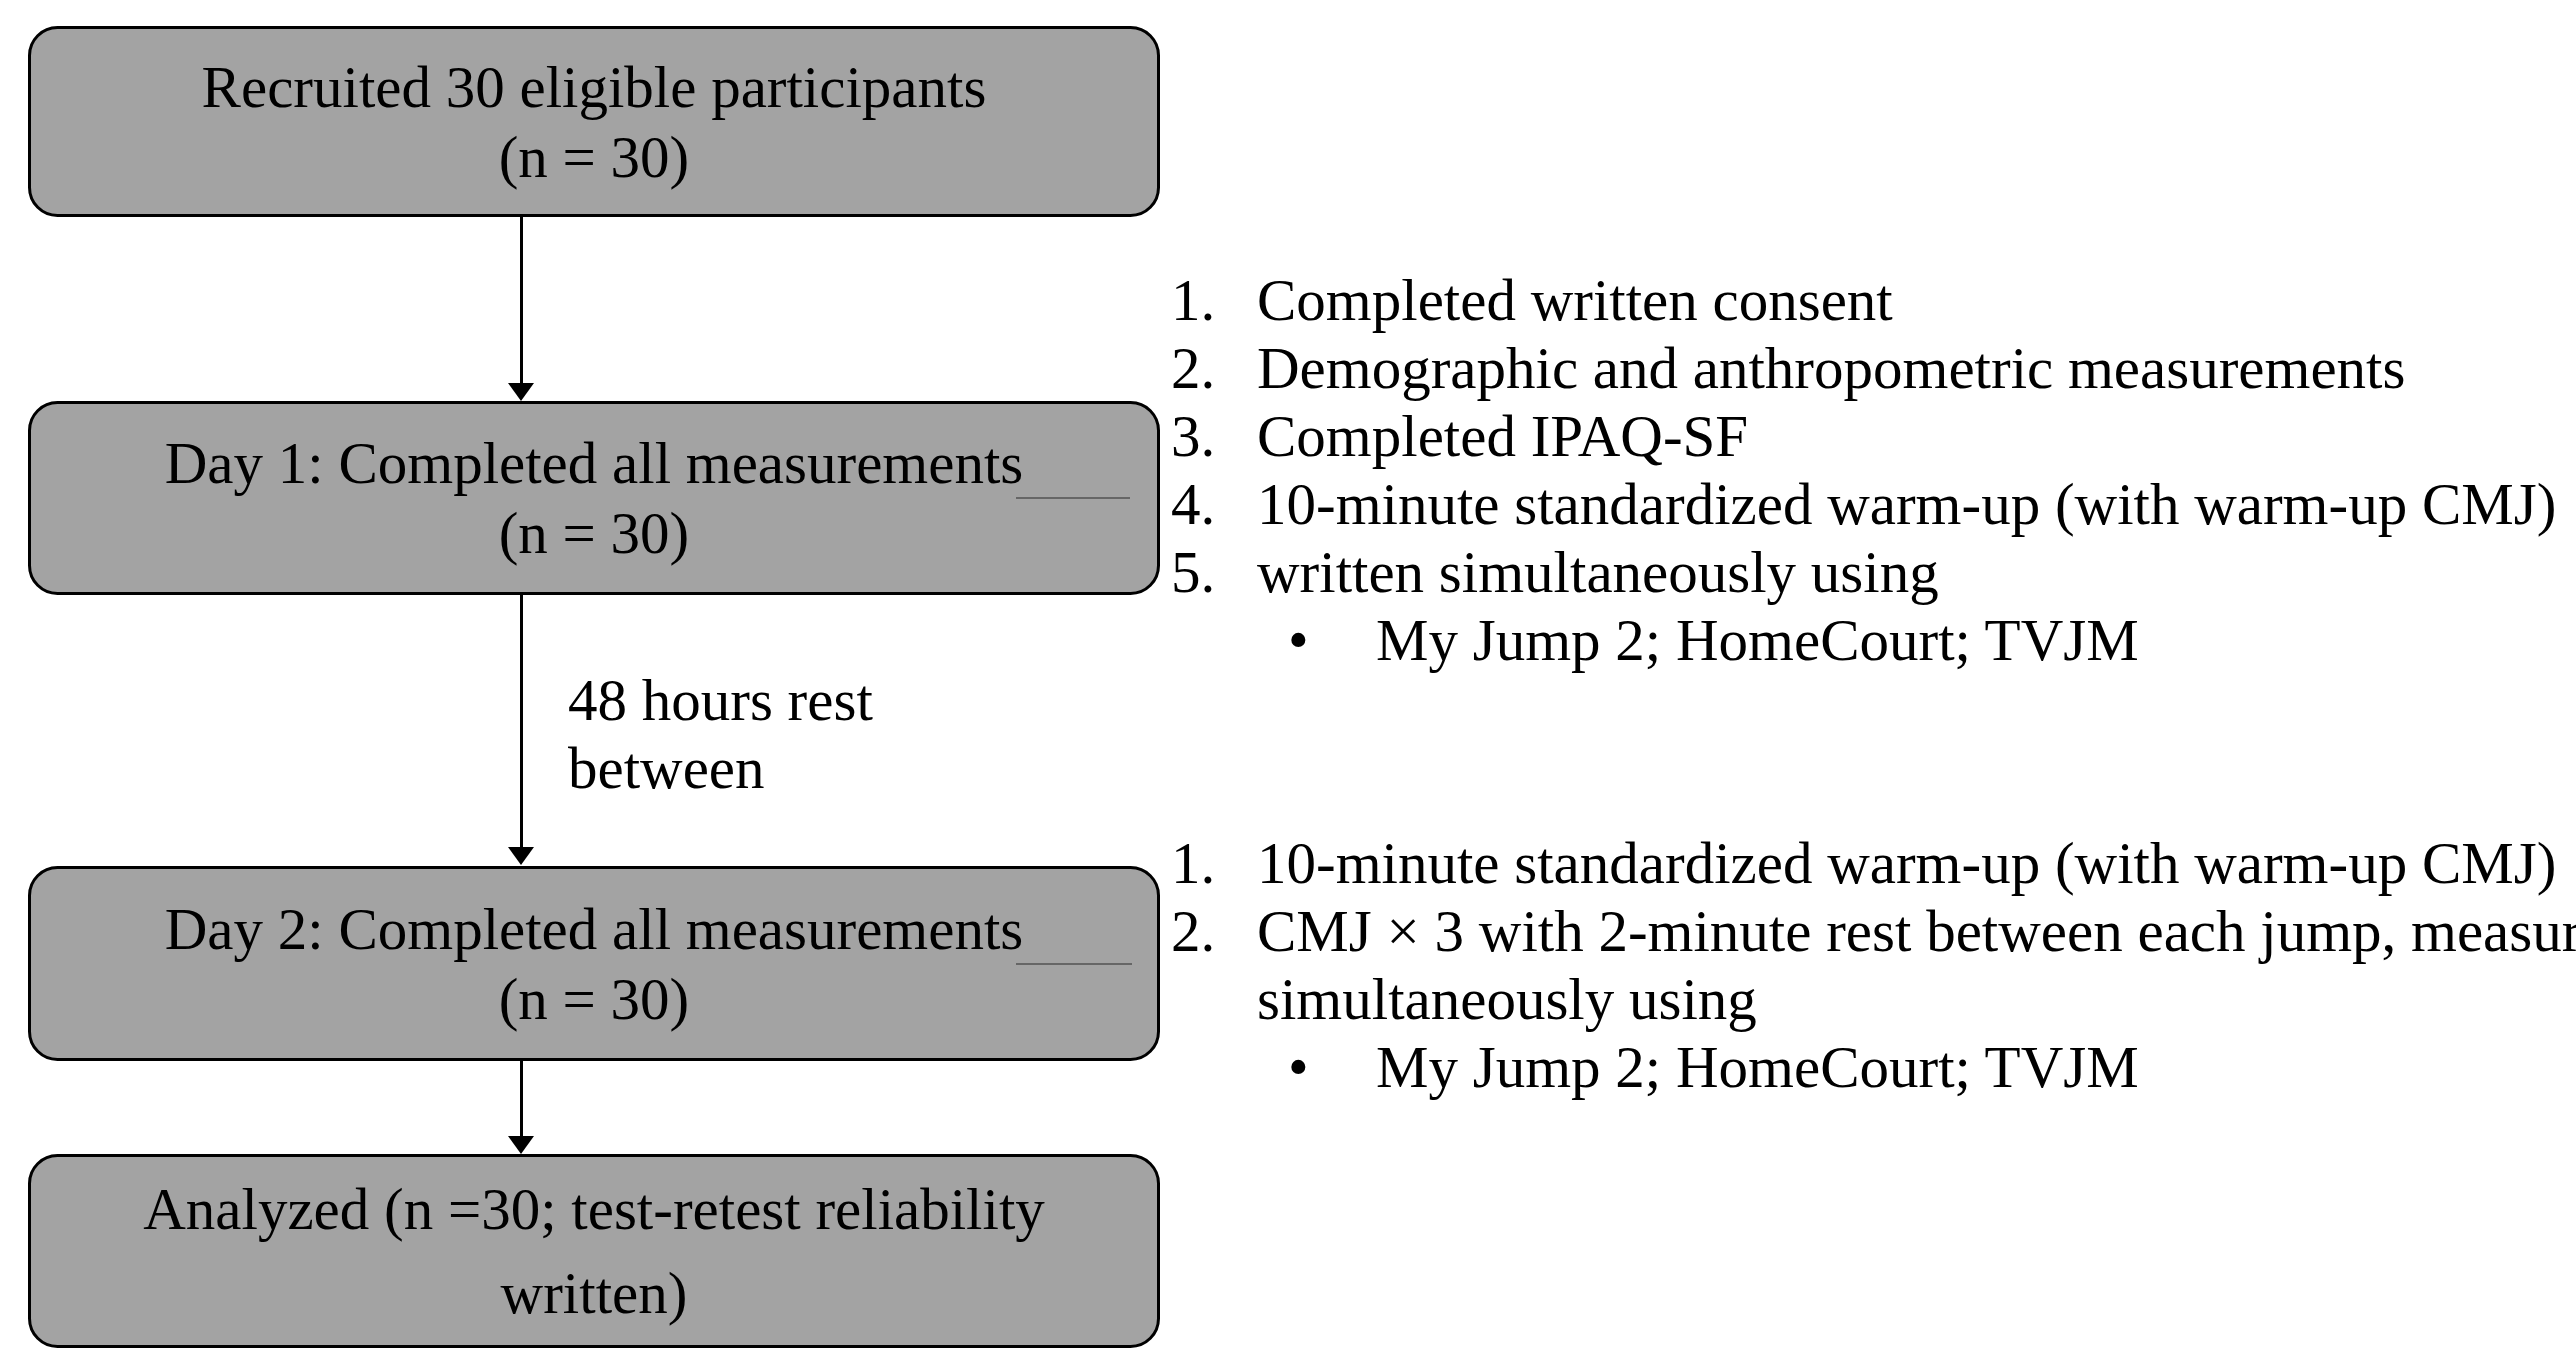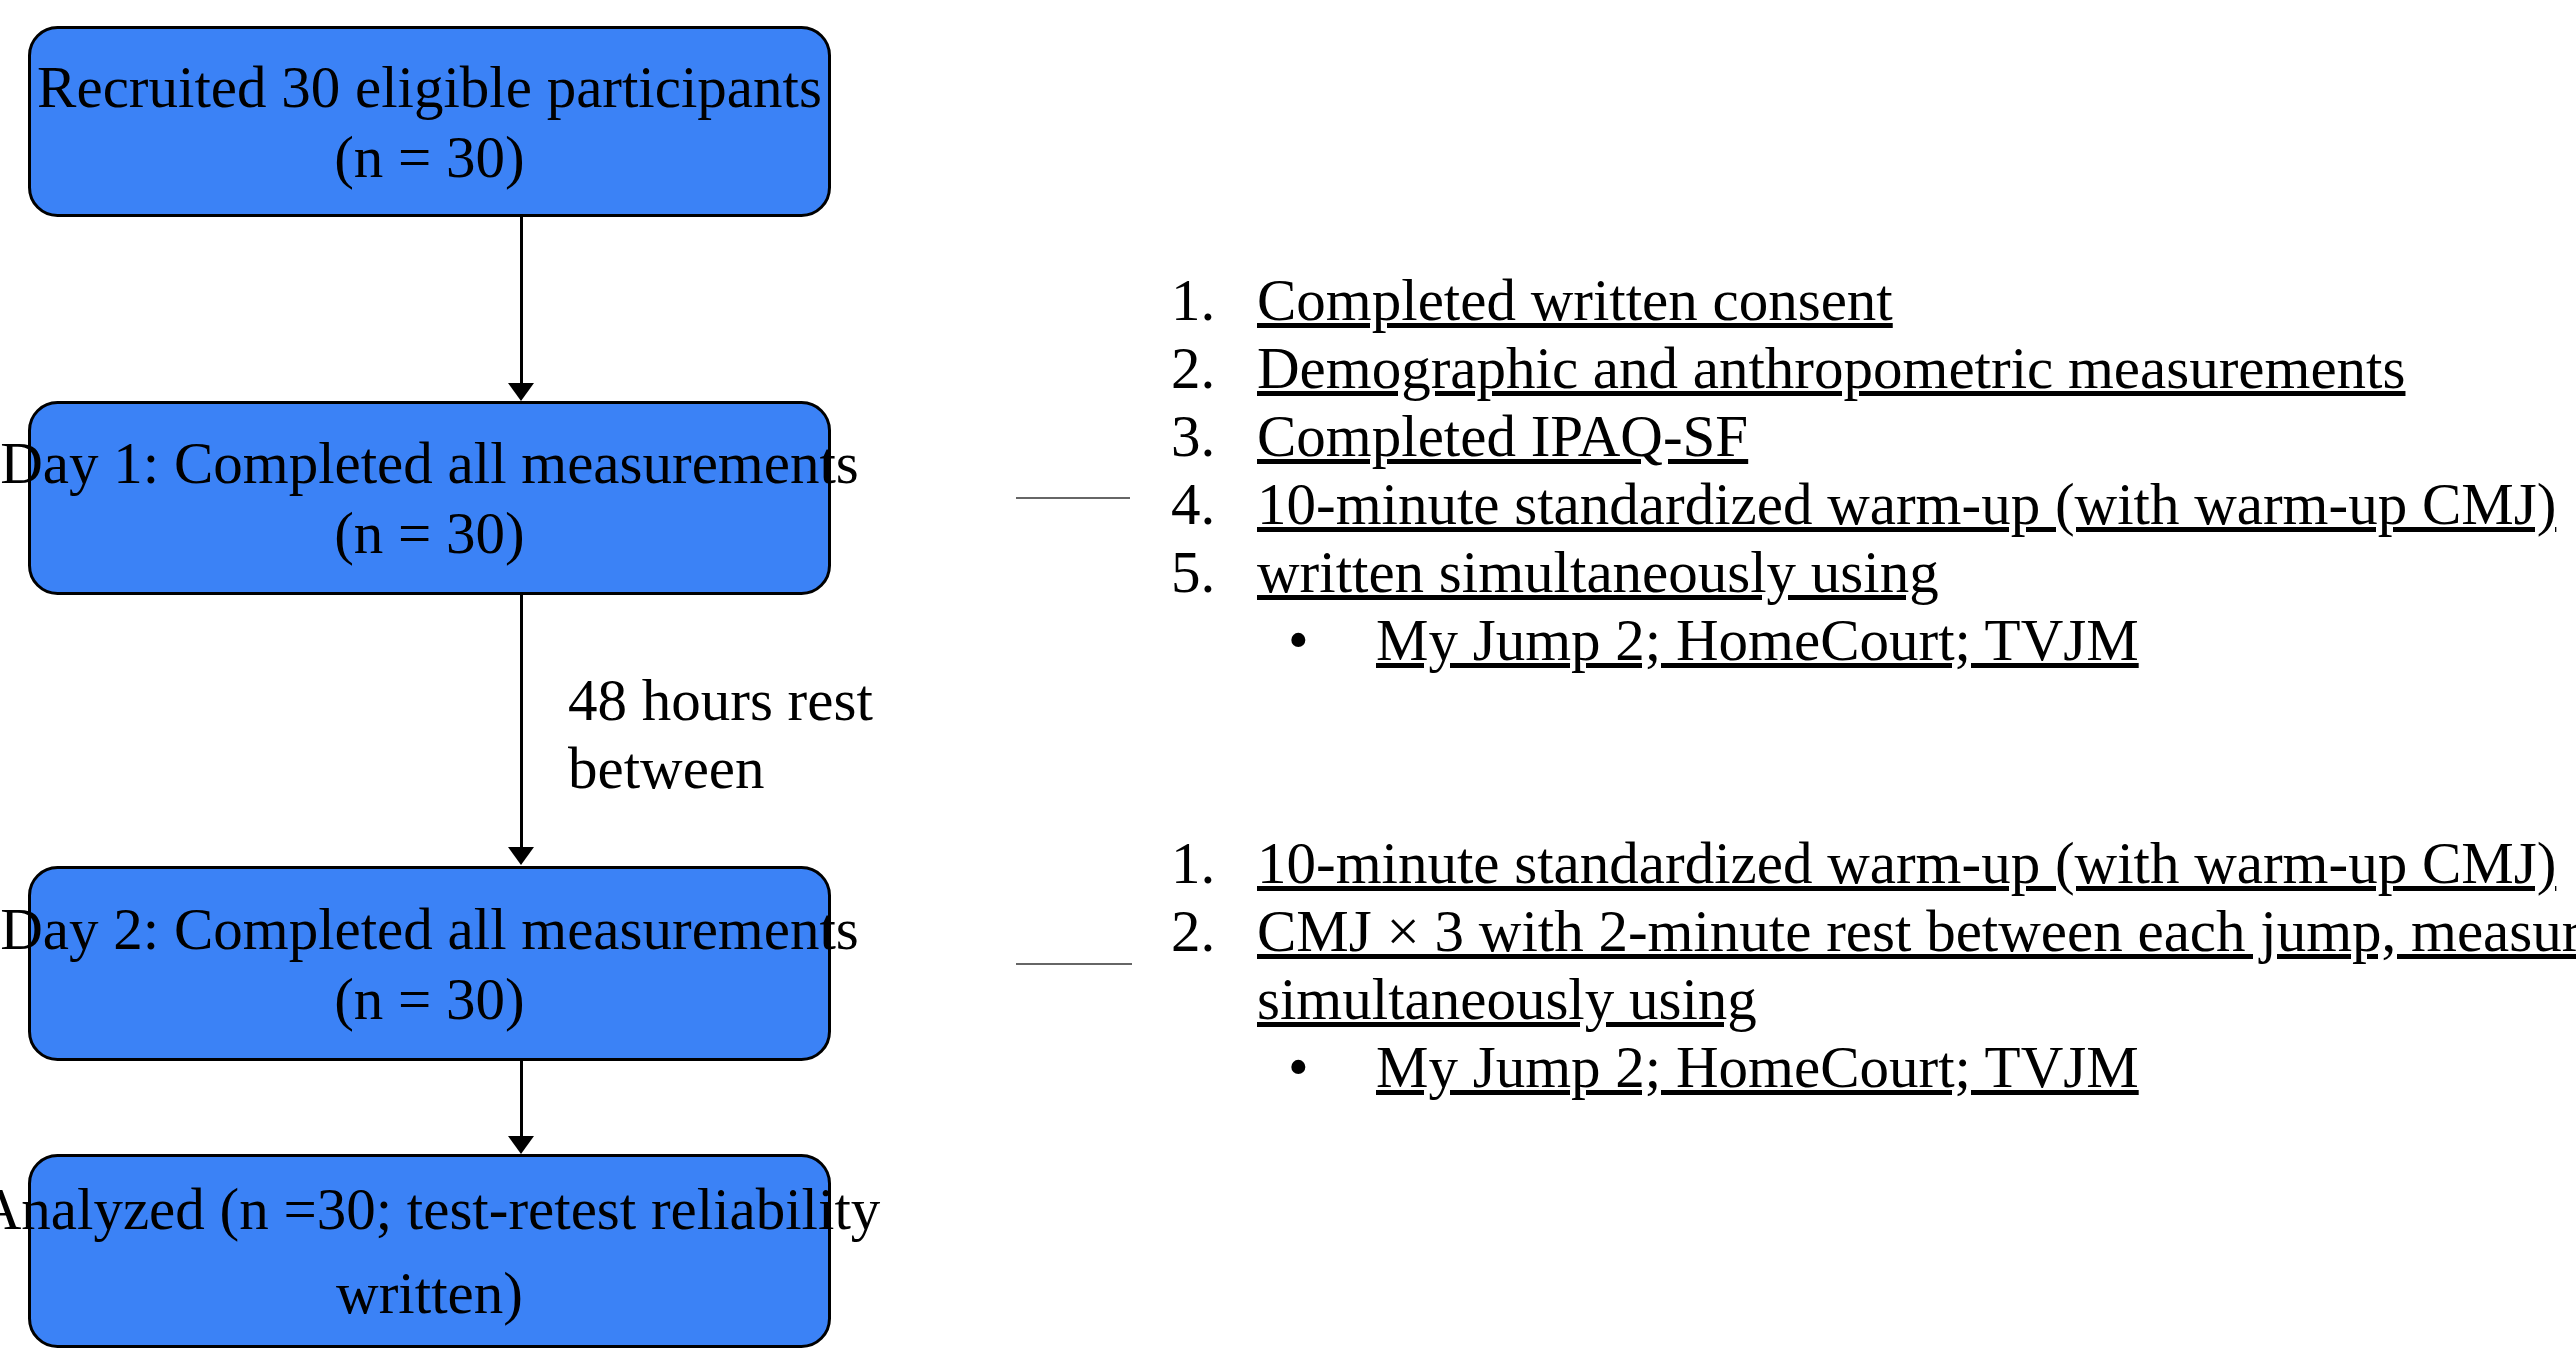--- a/index.html
+++ b/index.html
@@ -14,25 +14,25 @@
     background: var(--bg, #ffffff);
     font-family: "Liberation Serif", "DejaVu Serif", serif;
     color: var(--text, #000000);
     overflow: hidden;
   }
 
   
   .flow-box {
     position: absolute;
     left: 28px;
-    width: 803px;
+    width: 1132px;
     box-sizing: border-box;
     border: 3.7px solid var(--line, #000);
     border-radius: 29.5px;
-    background: #3b82f6;
+    background: #a3a3a3;
     display: flex;
     flex-direction: column;
     align-items: center;
     justify-content: center;
     text-align: center;
     font-size: 59px;
     line-height: 70px;
   }
   .flow-box .box-line { display: block; white-space: nowrap; }
   #box-recruited { top: 26.4px;   height: 191px; }
@@ -98,21 +98,21 @@
 
   .list-item {
     position: relative;
     padding-left: 86px;
   }
   .item-number {
     position: absolute;
     left: 0;
     top: 0;
   }
-  .item-line { display: block; text-decoration: underline; }
+  .item-line { display: block; }
 
   .bullet-row {
     position: relative;
     padding-left: 205px;
   }
   .bullet-marker {
     position: absolute;
     left: 117px;
     top: 0;
   }

